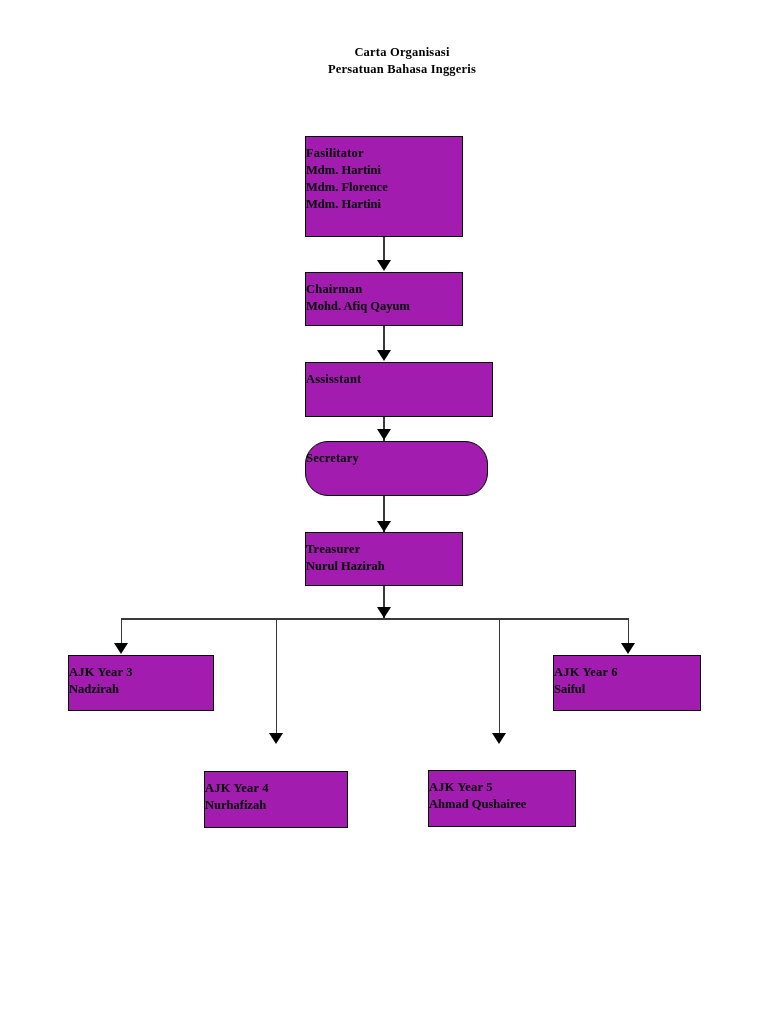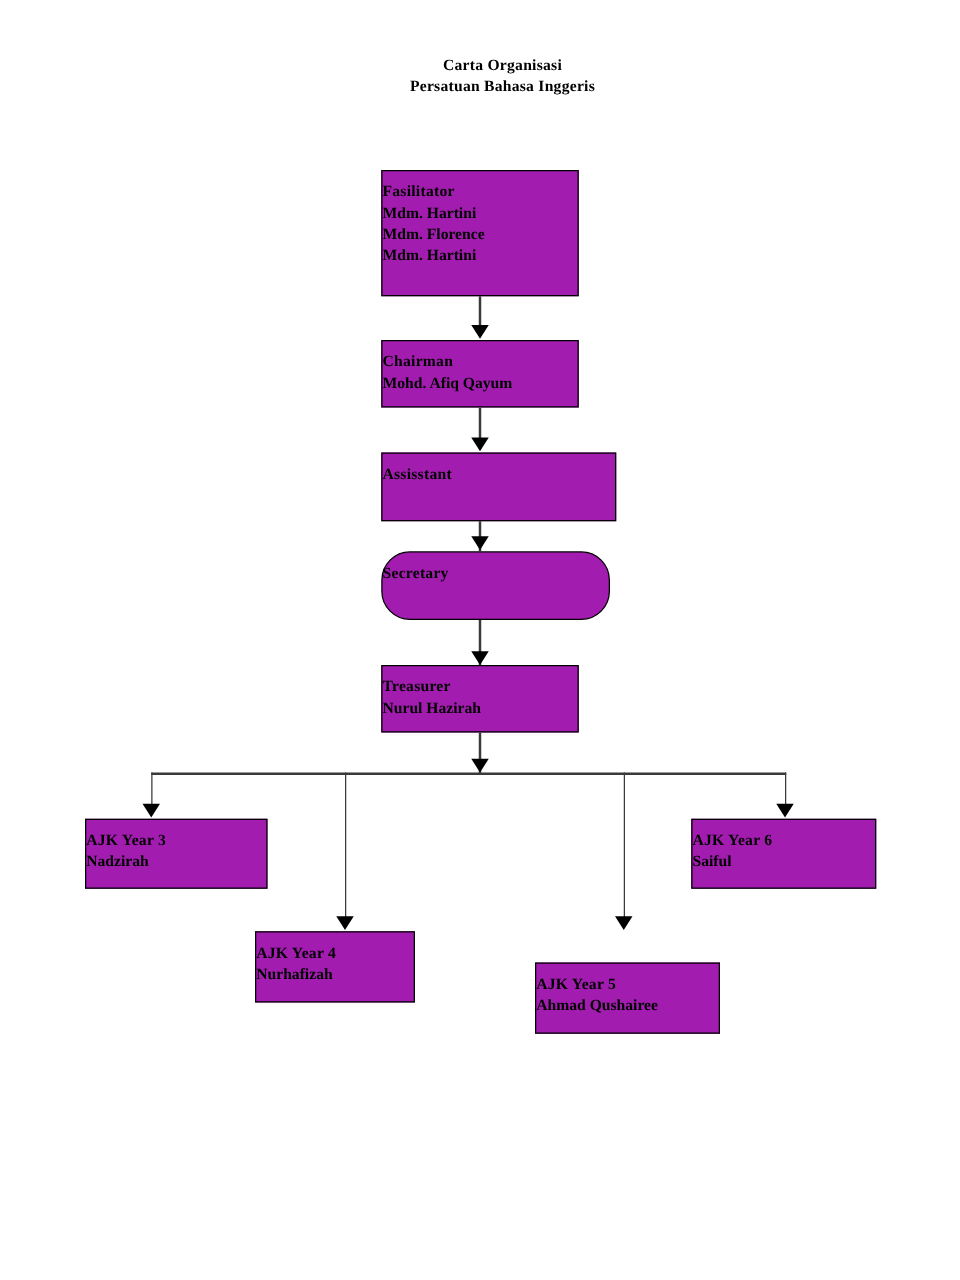--- a/index.html
+++ b/index.html
@@ -143,21 +143,21 @@
   <div class="node" style="left:68px; top:655px; width:146px; height:56px;">
     <div class="role">AJK Year 3</div>
     <div class="person">Nadzirah</div>
   </div>
 
   <div class="node" style="left:553px; top:655px; width:148px; height:56px;">
     <div class="role">AJK Year 6</div>
     <div class="person">Saiful</div>
   </div>
 
-  <div class="node" style="left:204px; top:745px; width:128px; height:57px;">
+  <div class="node" style="left:204px; top:771px; width:144px; height:57px;">
     <div class="role">AJK Year 4</div>
     <div class="person">Nurhafizah</div>
   </div>
 
   <div class="node" style="left:428px; top:770px; width:148px; height:57px;">
     <div class="role">AJK Year 5</div>
     <div class="person">Ahmad Qushairee</div>
   </div>
 
 </div>

